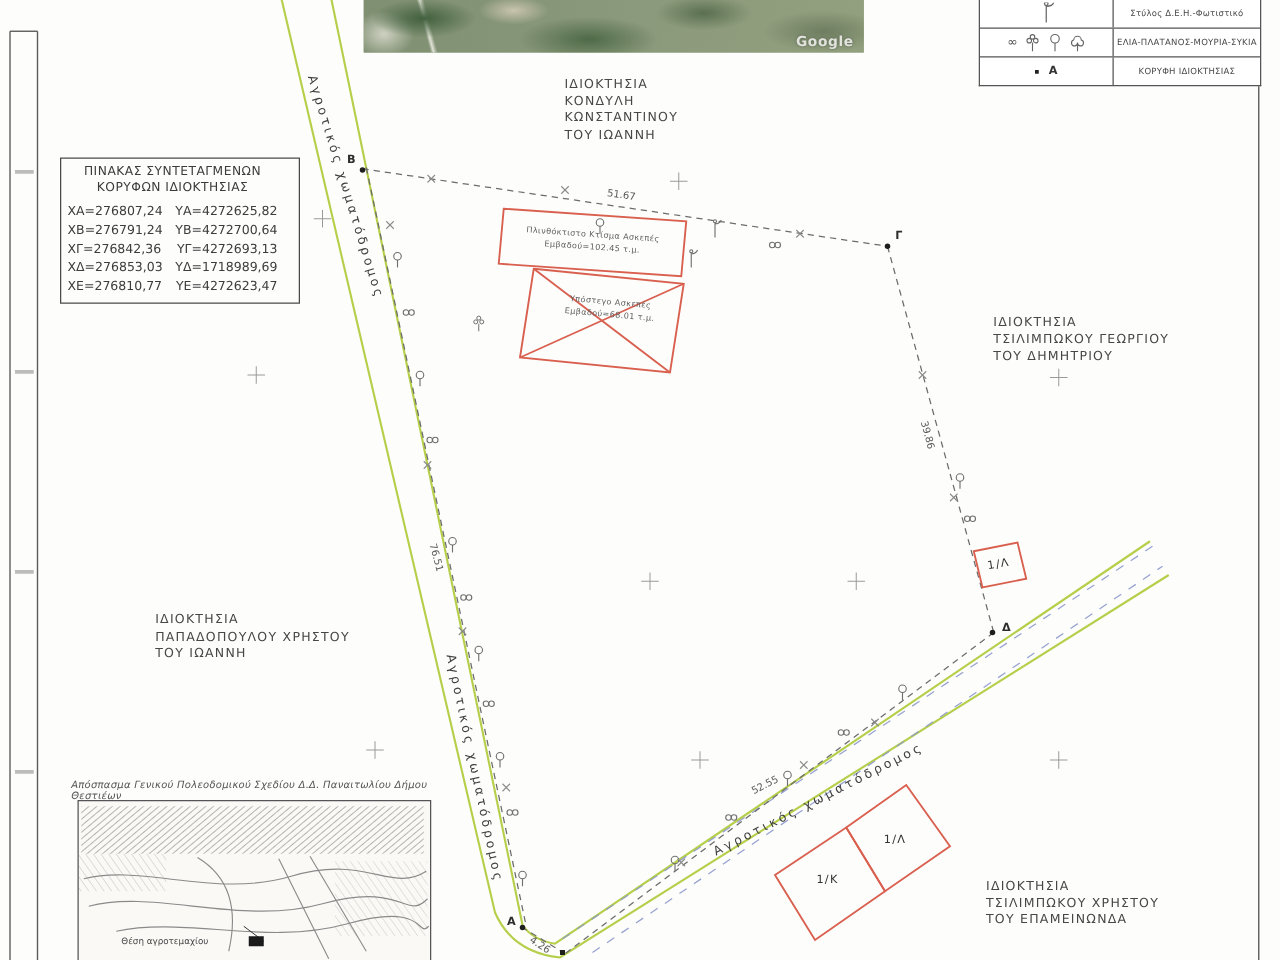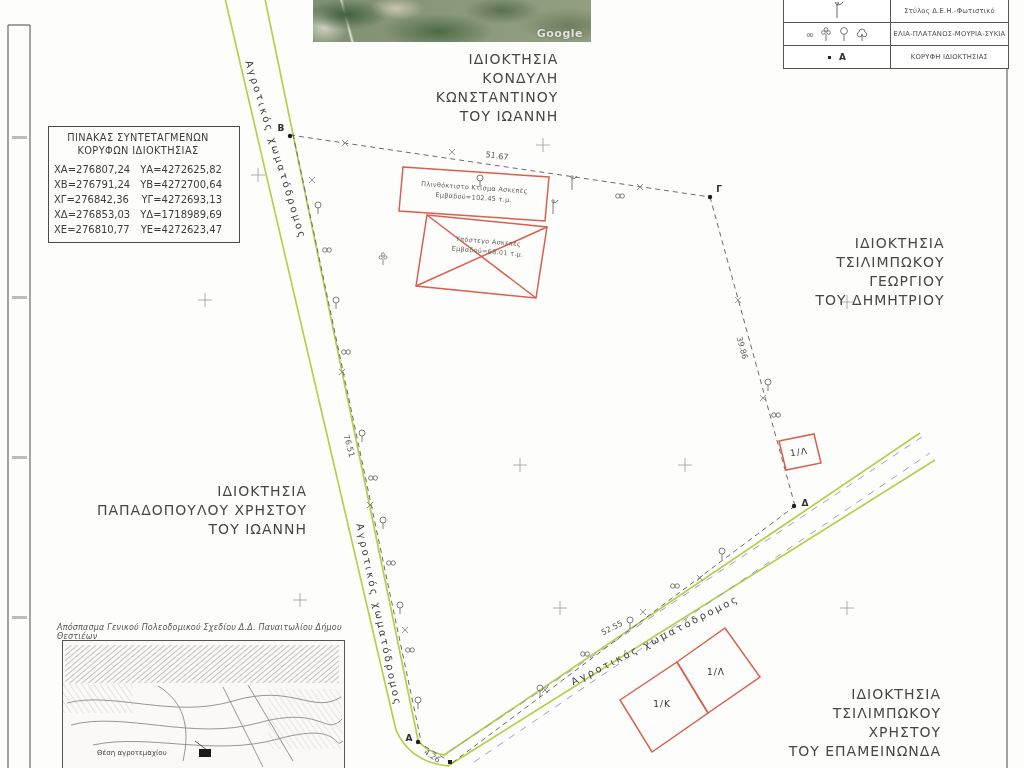--- a/index.html
+++ b/index.html
@@ -1,21 +1,21 @@
 <!DOCTYPE html>
 <html><head>
 <meta charset="utf-8">
 <style>
   html,body{margin:0;padding:0;background:#ffffff;}
   #stage{position:relative;width:1024px;height:768px;overflow:hidden;
          font-family:"DejaVu Sans","Liberation Sans",sans-serif;background:#fdfdfc;color:#3d3d3d;}
   #linework{position:absolute;left:0;top:0;z-index:1;}
   .abs{position:absolute;z-index:3;}
   .ctr{transform:translate(-50%,-50%);}
-  .prop{white-space:pre-line;text-align:right;font-size:14px;line-height:1.35;
+  .prop{white-space:pre-line;text-align:left;font-size:10px;line-height:1.35;
         letter-spacing:1px;color:#474747;}
   .roadlabel{font-size:10px;letter-spacing:2.5px;color:#404040;white-space:nowrap;}
   .dim{font-size:8px;color:#5a5a5a;white-space:nowrap;}
   .vertex{font-size:9px;color:#2e2e2e;font-weight:bold;}
   .parcel{font-size:9px;color:#333;letter-spacing:1px;}
   .bldlabel{white-space:pre-line;text-align:center;font-size:6.5px;line-height:1.6;
             color:#5f5f5f;letter-spacing:.3px;}
   
   #coordtable{left:48px;top:126px;width:168px;border:1.4px solid #4a4a4a;background:#fdfdfc;
               padding:4px 17px 5px 5px;z-index:4;}
@@ -27,21 +27,21 @@
   .lrow{display:flex;height:22px;border-top:1px solid #555;}
   .lrow:first-child{border-top:none;}
   .licon{width:106px;border-right:1px solid #555;display:flex;align-items:center;
          justify-content:center;gap:6px;color:#555;}
   .llab{flex:1;display:flex;align-items:center;justify-content:center;font-size:6.8px;
         letter-spacing:.2px;color:#4a4a4a;text-align:right;}
   .inf{font-size:10px;color:#555;}
   .vdot{width:3px;height:3px;background:#222;display:inline-block;margin-right:2px;}
   .vsym{font-size:9px;font-weight:bold;color:#333;}
   
-  #sat{left:313px;top:0;width:278px;height:42px;z-index:4;background-color:#8e9c7e;
+  #sat{left:291px;top:0;width:400px;height:42px;z-index:4;background-color:#8e9c7e;
     background-image:
       radial-gradient(60px 22px at 12% 35%, #41603e 0%, rgba(65,96,62,0) 70%),
       radial-gradient(80px 26px at 45% 75%, #4e6a47 0%, rgba(78,106,71,0) 70%),
       radial-gradient(55px 20px at 68% 25%, #5a7050 0%, rgba(90,112,80,0) 70%),
       radial-gradient(70px 24px at 92% 60%, #6d7d5f 0%, rgba(109,125,95,0) 70%),
       radial-gradient(40px 16px at 30% 20%, #c9c4ae 0%, rgba(201,196,174,0) 70%),
       radial-gradient(34px 26px at 4% 65%, #cfd2c2 0%, rgba(207,210,194,0) 72%),
       linear-gradient(75deg, rgba(235,235,225,0) 13%, rgba(240,240,230,.85) 13.6%, rgba(235,235,225,0) 14.4%),
       linear-gradient(100deg, #7f8f72 0%, #8a997b 50%, #93a07f 100%);
   }

